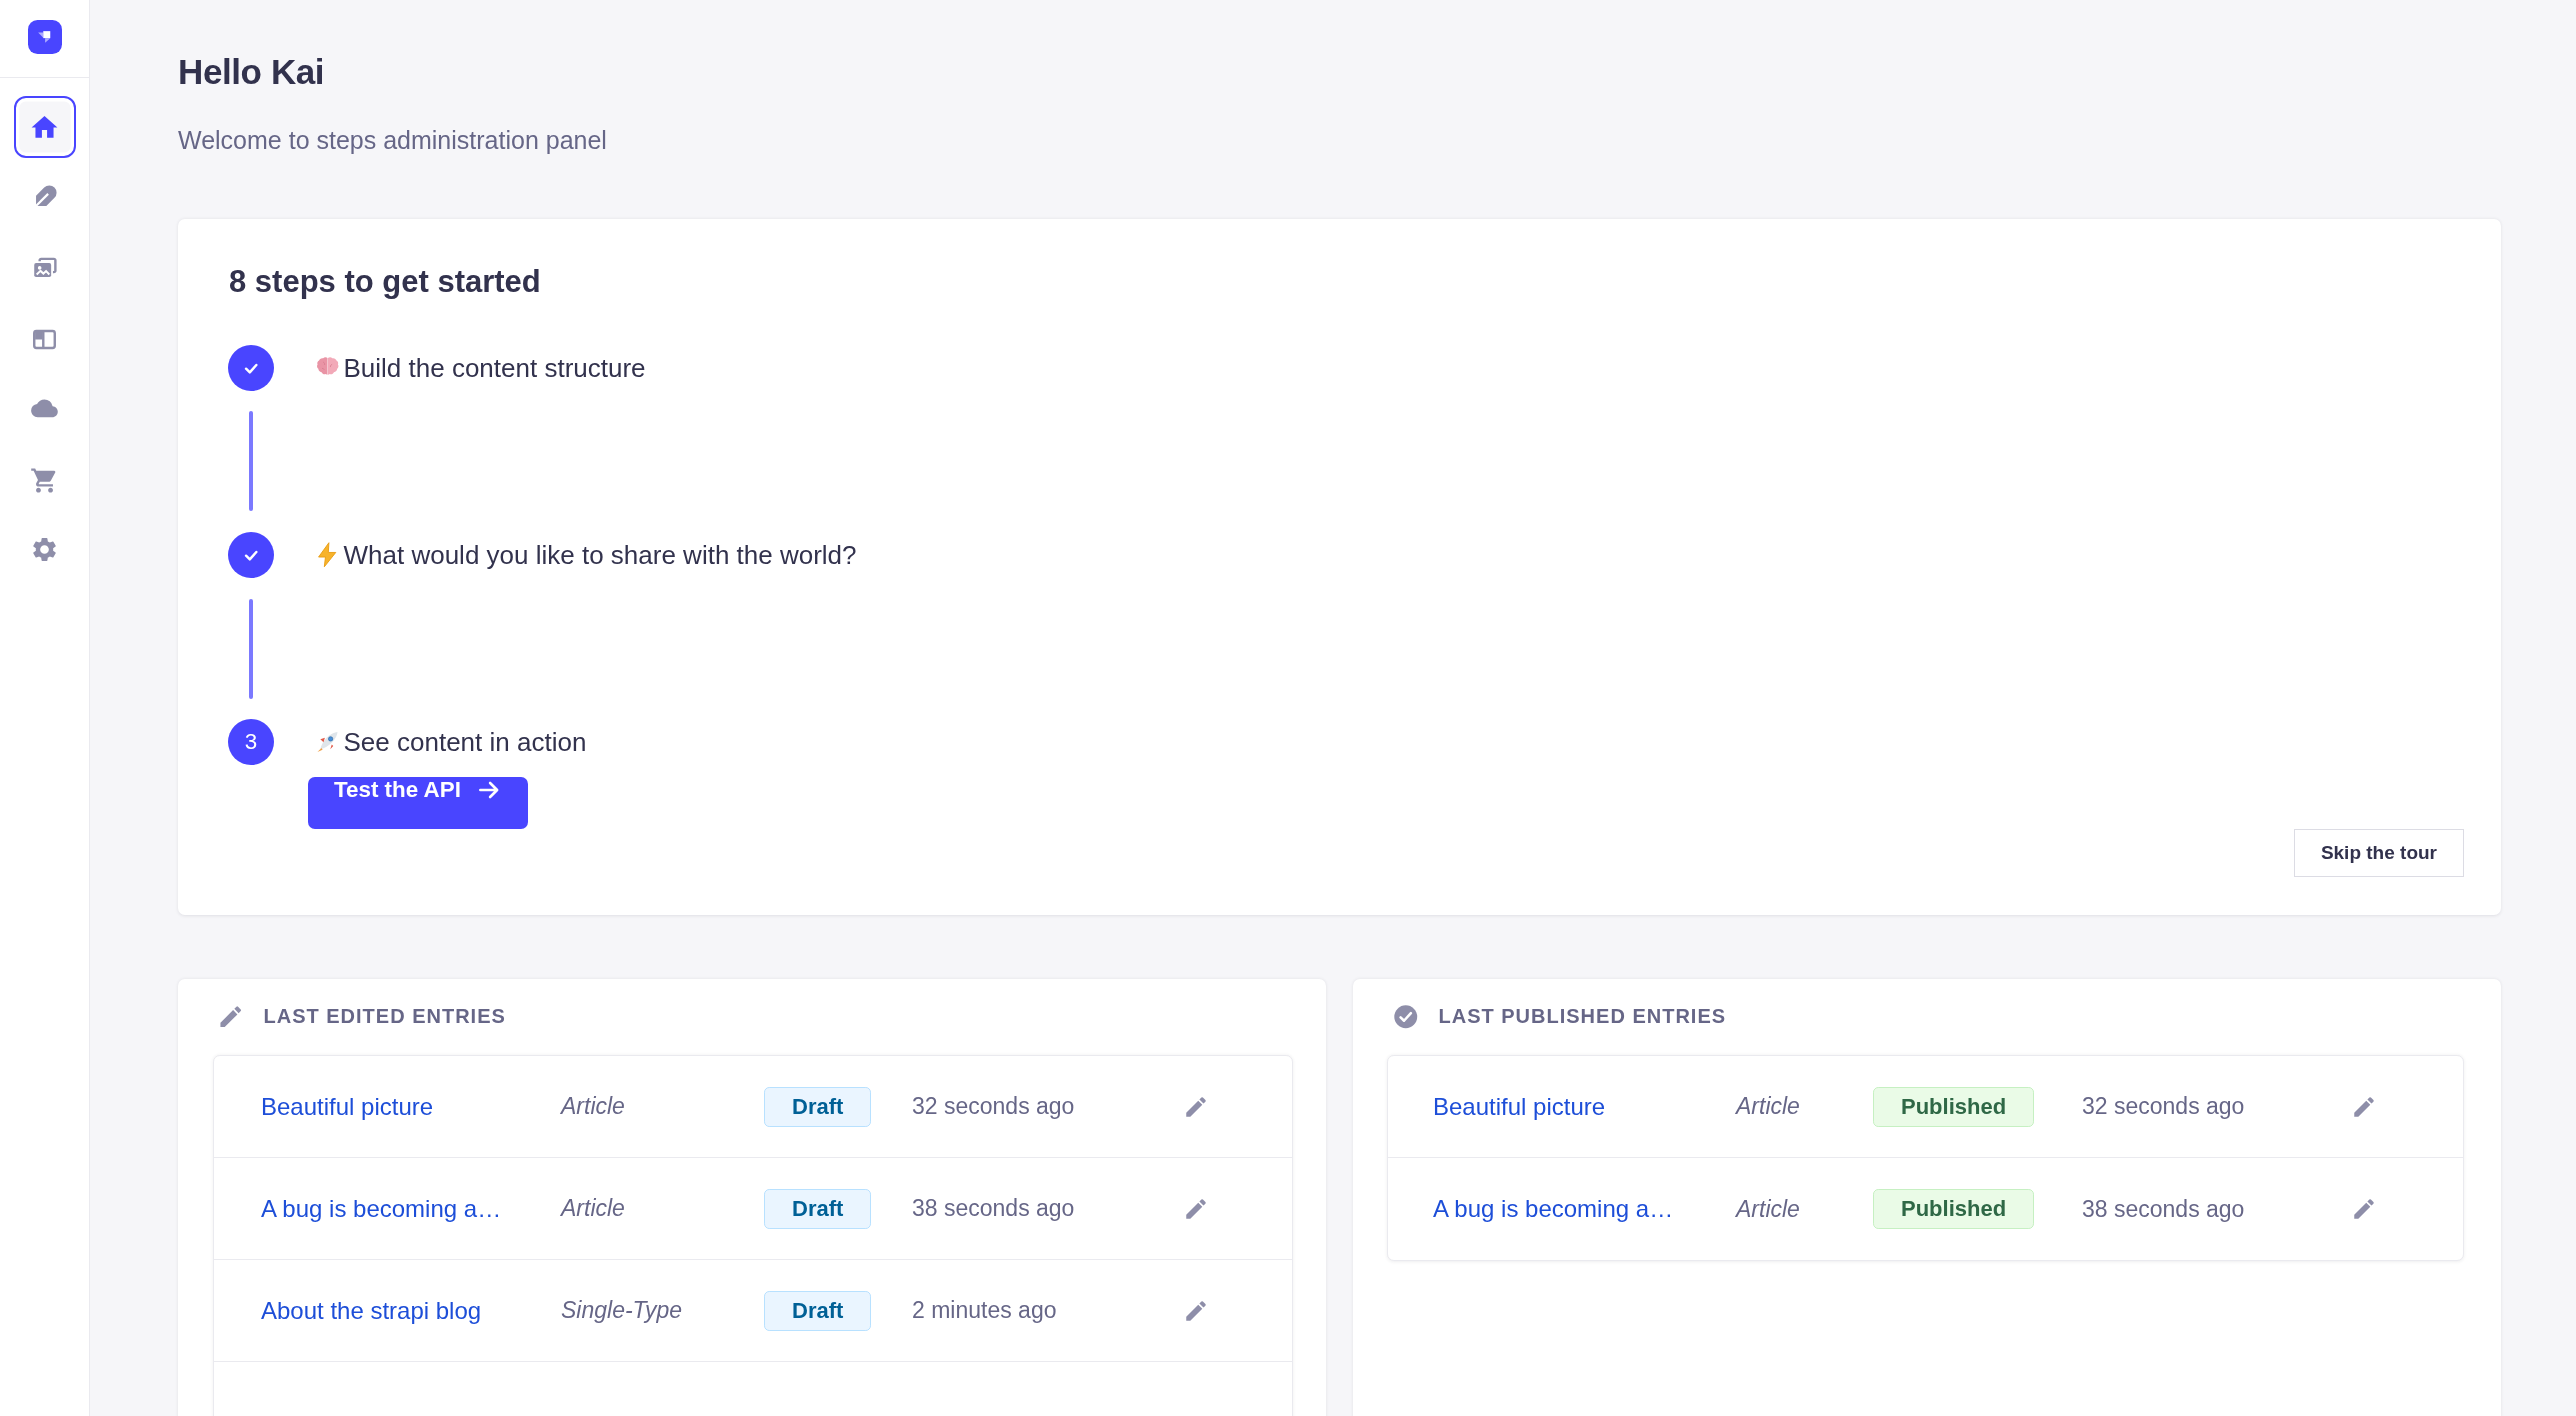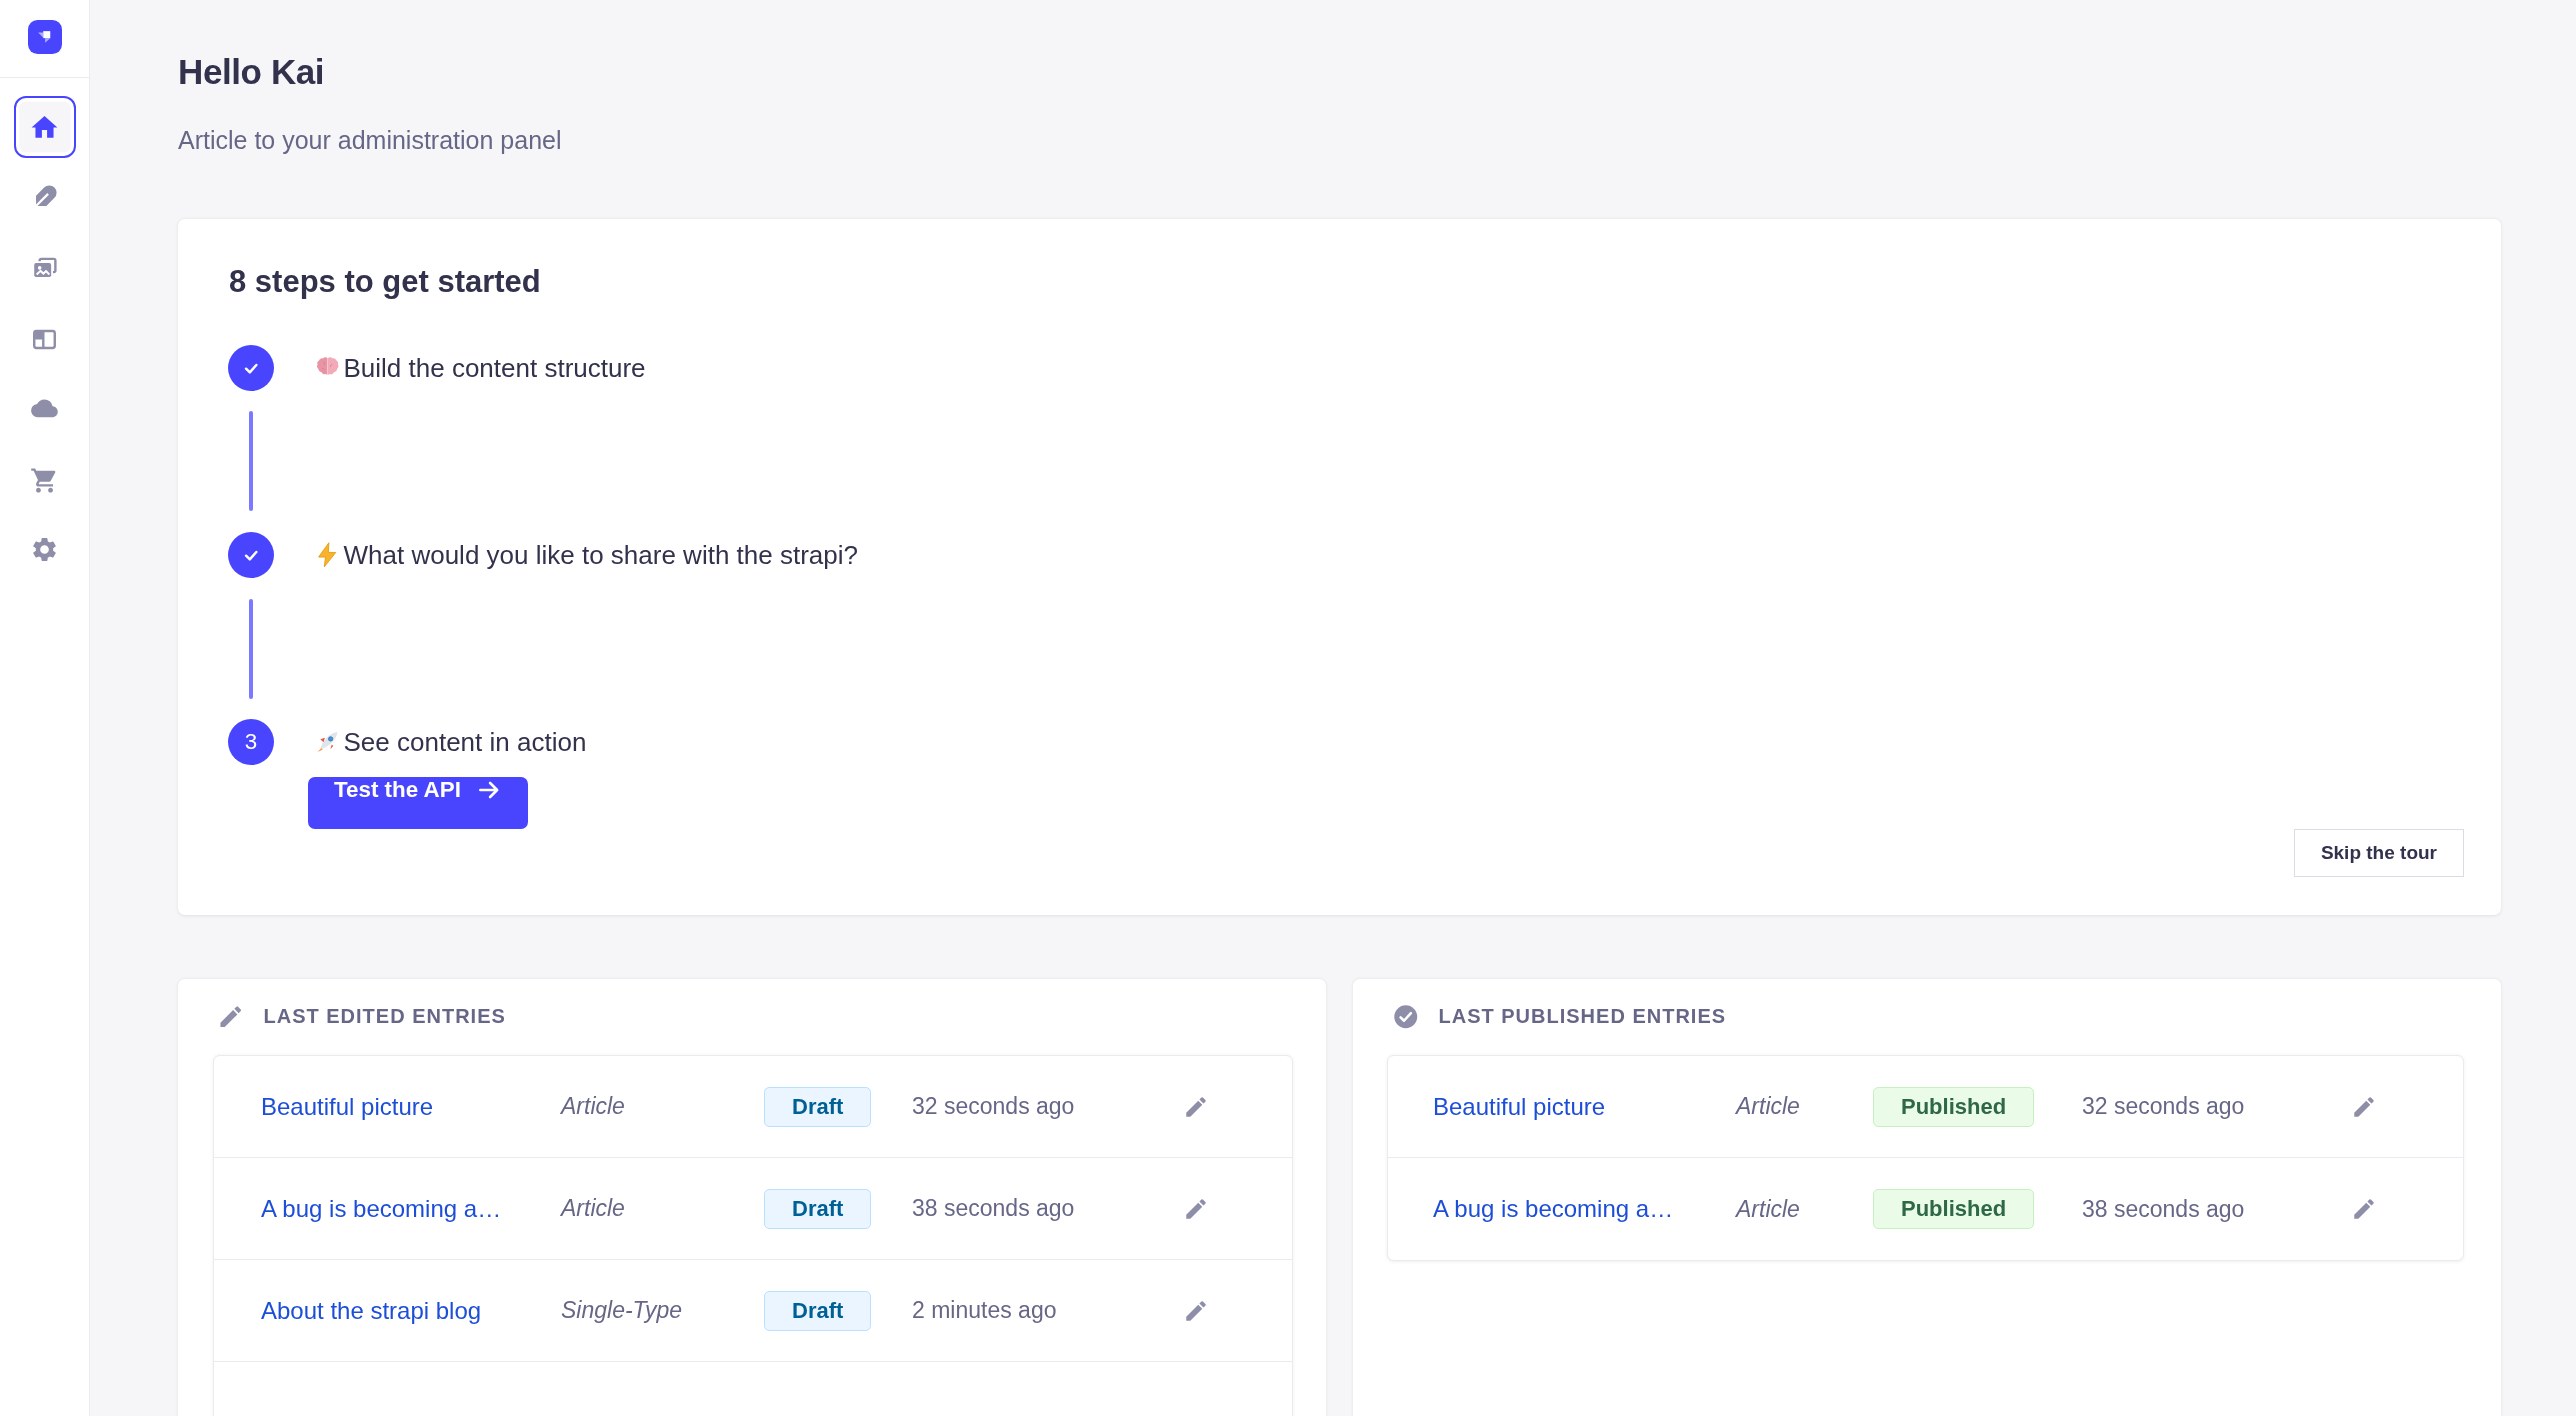--- a/index.html
+++ b/index.html
@@ -203,21 +203,21 @@
   </div>
 
   <div class="nav-icon" style="top:535px;">
     <svg viewBox="0 0 24 24">
       <path fill="#8e8ea9" d="M19.14 12.94c.04-.3.06-.61.06-.94 0-.32-.02-.64-.07-.94l2.03-1.58a.49.49 0 0 0 .12-.61l-1.92-3.32a.488.488 0 0 0-.59-.22l-2.39.96c-.5-.38-1.03-.7-1.62-.94l-.36-2.54a.484.484 0 0 0-.48-.41h-3.84c-.24 0-.43.17-.47.41l-.36 2.54c-.59.24-1.13.57-1.62.94l-2.39-.96c-.22-.08-.47 0-.59.22L2.74 8.87c-.12.21-.08.47.12.61l2.03 1.58c-.05.3-.09.63-.09.94s.02.64.07.94l-2.03 1.58a.49.49 0 0 0-.12.61l1.92 3.32c.12.22.37.29.59.22l2.39-.96c.5.38 1.03.7 1.62.94l.36 2.54c.05.24.24.41.48.41h3.84c.24 0 .44-.17.47-.41l.36-2.54c.59-.24 1.13-.56 1.62-.94l2.39.96c.22.08.47 0 .59-.22l1.92-3.32a.49.49 0 0 0-.12-.61l-2.01-1.58zM12 15.6A3.6 3.6 0 1 1 12 8.4a3.6 3.6 0 0 1 0 7.2z"></path>
     </svg>
   </div>
 </aside>
 
 <h1 class="page-title">Hello Kai</h1>
-<div class="page-subtitle">Article to your administration panel</div>
+<div class="page-subtitle">Welcome to steps administration panel</div>
 
 <section class="steps-card">
   <h2 class="steps-title">8 steps to get started</h2>
 
   <div class="step-connector c1"></div>
   <div class="step-connector c2"></div>
 
   <div class="step-row s1">
     <div class="step-circle">
       <svg width="22.4" height="22.4" viewBox="0 0 24 24">
@@ -241,21 +241,21 @@
       <svg width="22.4" height="22.4" viewBox="0 0 24 24">
         <polyline points="6.5,12.5 10.5,16.5 17.5,8.5" fill="none" stroke="#ffffff" stroke-width="2.6" stroke-linecap="round" stroke-linejoin="round"></polyline>
       </svg>
     </div>
     <div class="step-label-wrap">
       <span class="step-emoji">
         <svg viewBox="0 0 24 24">
           <polygon points="13,1.5 4,14 10,14 9,22.5 19,10 12.5,10" fill="#f7b32b" stroke="#e89c13" stroke-width="0.8"></polygon>
         </svg>
       </span>
-      <span class="step-label">What would you like to share with the strapi?</span>
+      <span class="step-label">What would you like to share with the world?</span>
     </div>
   </div>
 
   <div class="step-row s3">
     <div class="step-circle">
       <span>3</span>
     </div>
     <div class="step-label-wrap">
       <span class="step-emoji">
         <svg viewBox="0 0 24 24">

